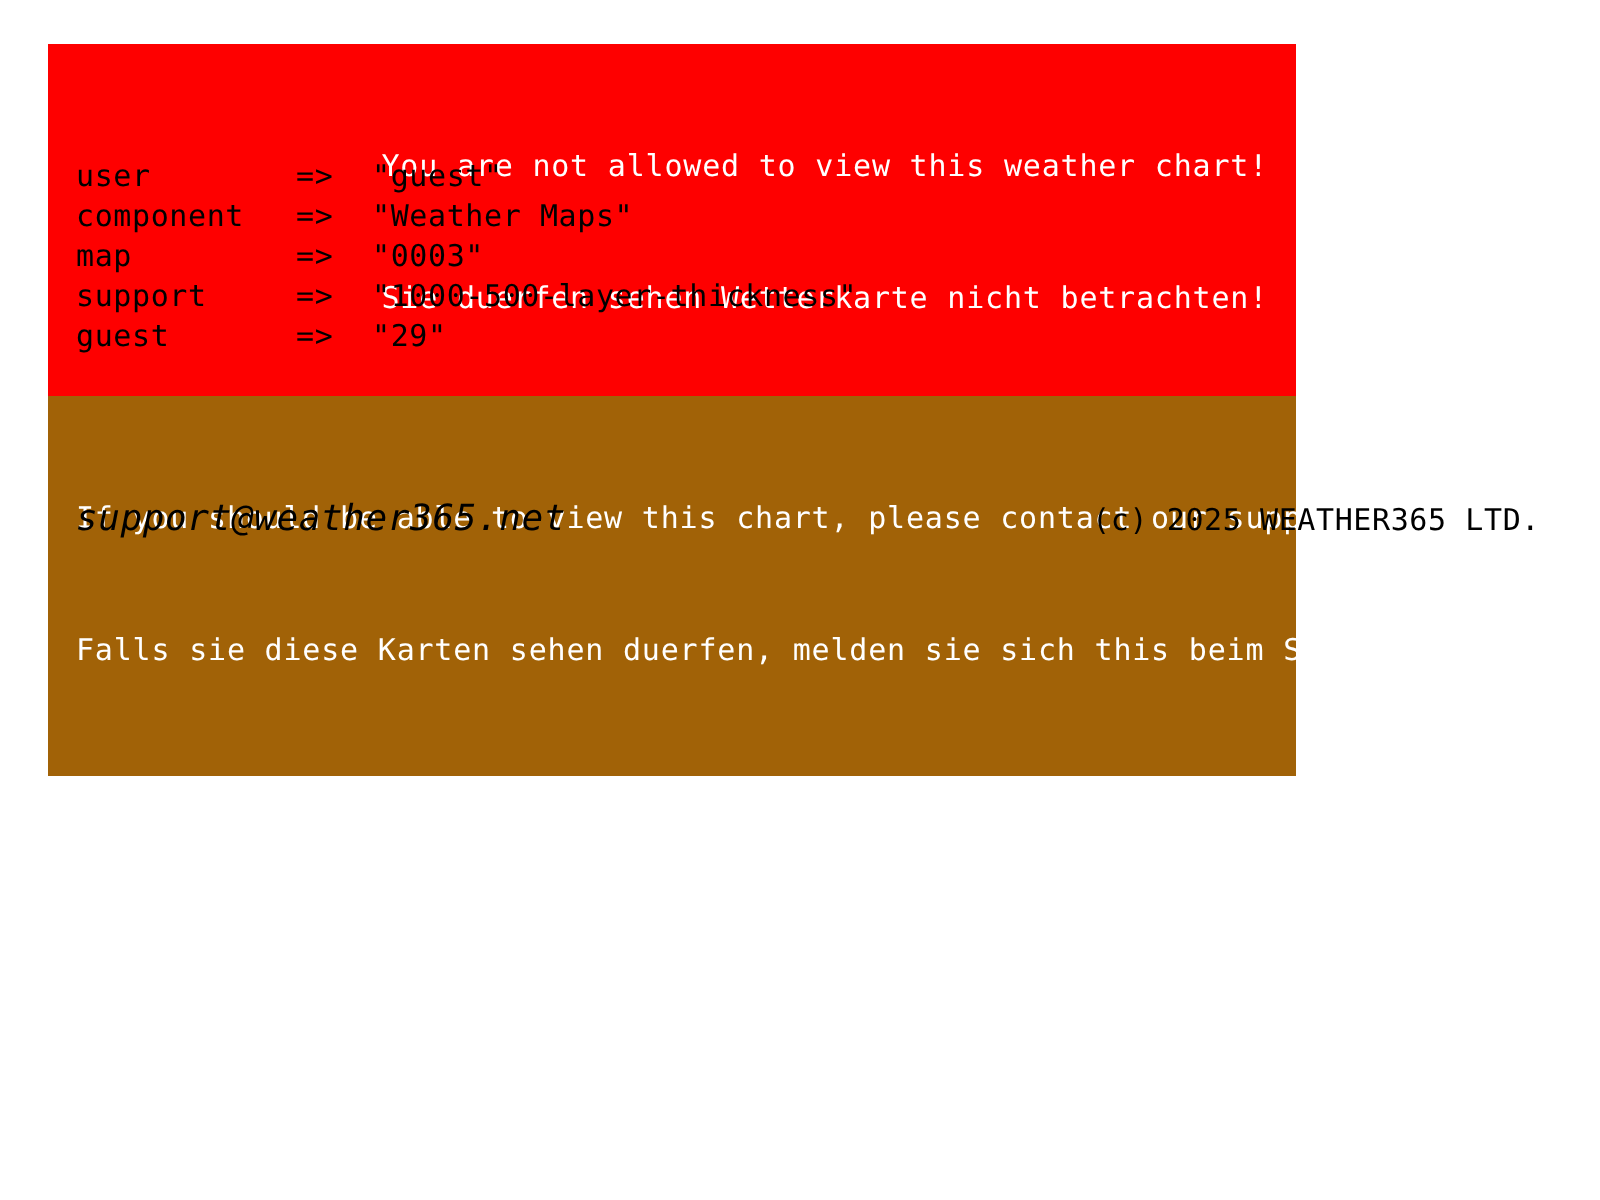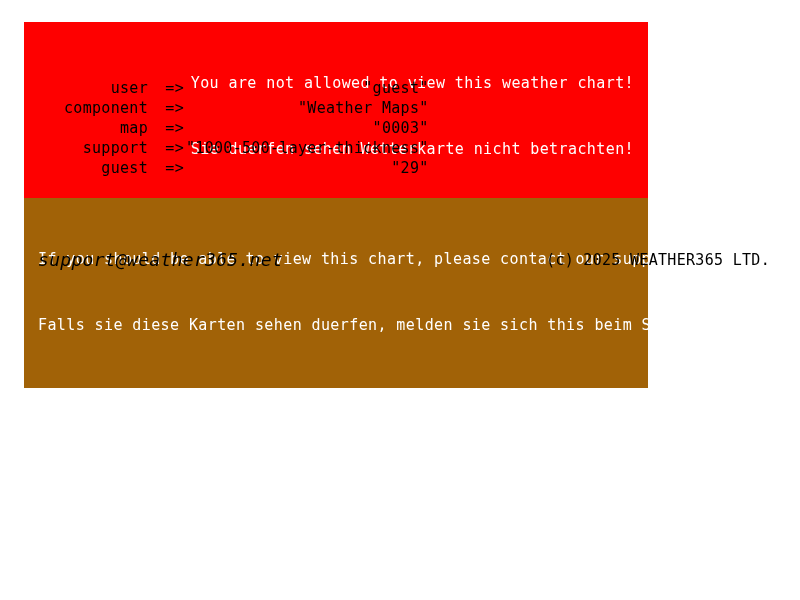--- a/index.html
+++ b/index.html
@@ -47,21 +47,20 @@
   .banner-line {
     display: block;
   }
   .params {
     position: absolute;
     left: 38px;
     top: 78px;
     font-size: 15px;
     line-height: 20px;
     border-collapse: collapse;
-    text-align: right;
   }
   .params td {
     padding: 0;
     white-space: pre;
     font-size: 15px;
     line-height: 20px;
     letter-spacing: 0.3px;
   }
   .params td.key {
     width: 110px;

